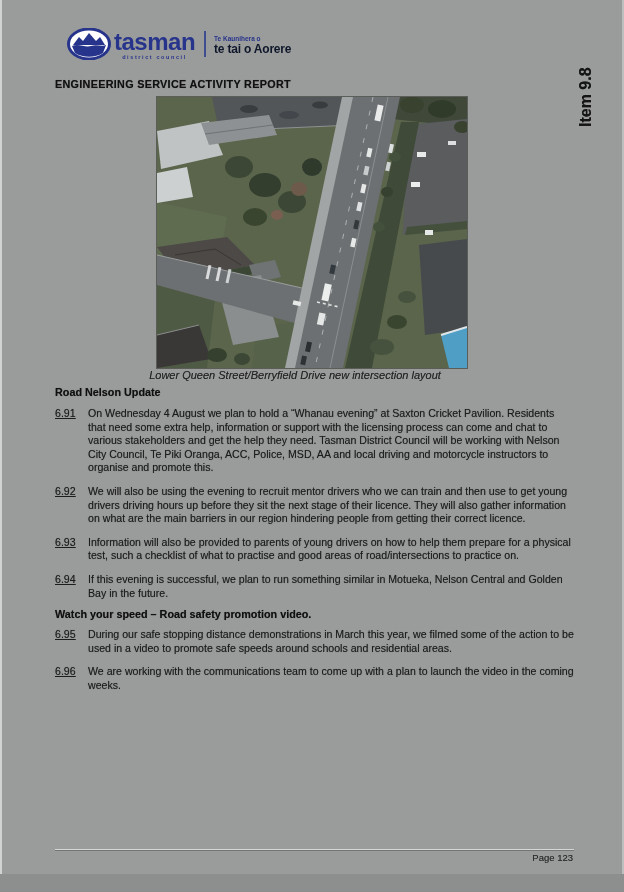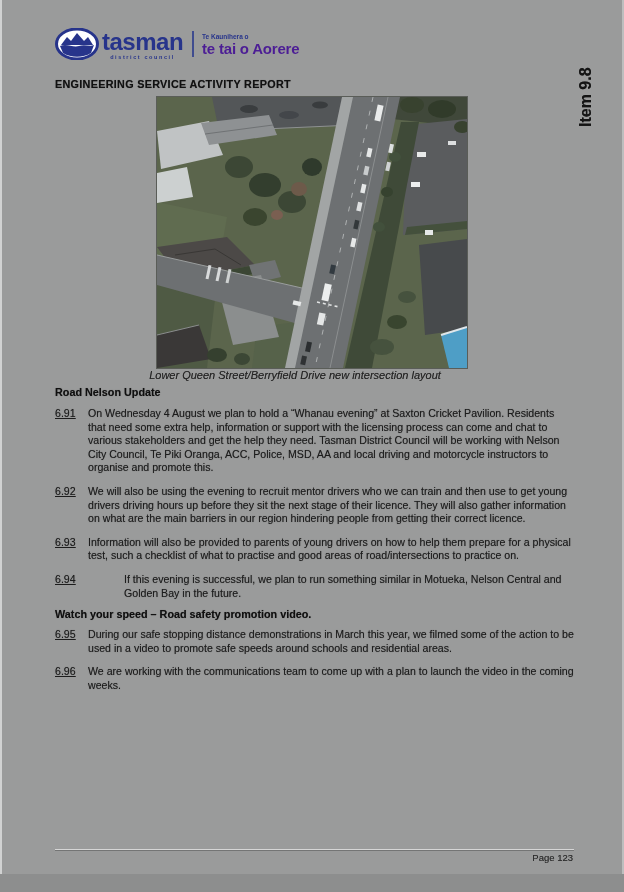--- a/index.html
+++ b/index.html
@@ -9,29 +9,29 @@
     background:#9a9b9b;
     overflow:hidden;
     font-family:"Liberation Sans", sans-serif;
     color:#1b1b1b;
   }
   .edge-left{position:absolute;left:0;top:0;bottom:0;width:2px;background:rgba(255,255,255,.55);}
   .edge-right{position:absolute;right:0;top:0;bottom:0;width:2px;background:rgba(255,255,255,.35);}
   .bottom-band{position:absolute;left:0;right:0;bottom:0;height:18px;background:#8d8e8e;}
 
   
-  .logo{position:absolute;left:55px;top:28px;display:flex;align-items:center;gap:3px;}
+  .logo{position:absolute;left:67px;top:28px;display:flex;align-items:center;gap:3px;}
   .logo-emblem{width:44px;height:32px;flex:0 0 auto;}
   .brand-wrap{display:flex;flex-direction:column;align-items:center;line-height:1;margin-top:2px;}
   .brand{font-size:24px;font-weight:bold;color:#27348b;letter-spacing:-.5px;}
   .brand-sub{font-size:5.5px;font-weight:bold;color:#27348b;letter-spacing:1.6px;margin-top:1px;}
   .logo-divider{width:2px;height:26px;background:#3f4c8f;margin:0 5px 0 6px;}
   .tereo-wrap{display:flex;flex-direction:column;line-height:1.05;margin-top:3px;}
   .tereo-small{font-size:6.5px;font-weight:bold;color:#27348b;}
-  .tereo-large{font-size:15px;font-weight:bold;color:#4c1d95;letter-spacing:-.2px;}
+  .tereo-large{font-size:12px;font-weight:bold;color:#0f172a;letter-spacing:-.2px;}
 
   .committee{position:absolute;top:55px;left:0;width:573px;text-align:right;
     font-size:10px;color:#383838;text-shadow:0 0 .7px rgba(30,30,30,.5);}
   .item-tag{position:absolute;left:577px;top:127px;transform:rotate(-90deg);transform-origin:0 0;
     font-size:16px;font-weight:bold;color:#141414;white-space:nowrap;
     text-shadow:0 0 .6px rgba(0,0,0,.55);}
   .report-title{position:absolute;left:55px;top:78px;font-size:10.8px;font-weight:bold;
     letter-spacing:.3px;color:#111;text-shadow:0 0 .7px rgba(0,0,0,.5);}
 
   
@@ -42,21 +42,21 @@
     font-size:11px;font-style:italic;color:#262626;text-shadow:0 0 .6px rgba(20,20,20,.55);}
 
   
   .flow{position:absolute;left:55px;top:386px;width:519px;
     text-shadow:0 0 .7px rgba(20,20,20,.5);}
   .h-section{font-size:10.8px;font-weight:bold;color:#0f0f0f;margin:0 0 9px 0;}
   .h-sub{font-size:10.8px;font-weight:bold;color:#0f0f0f;margin:0 0 8px 0;}
   .para{display:flex;margin:0 0 10px 0;font-size:10.6px;line-height:13.6px;color:#1c1c1c;}
   .para .num{flex:0 0 33px;text-decoration:underline;}
   .para .txt{flex:1;}
-  .para.last{margin-bottom:8px;gap:36px;}
+  .para.last{margin-bottom:8px;}
 
   
   .footer-rule{position:absolute;left:55px;top:849px;width:519px;height:1px;
     background:#d6d6d6;box-shadow:0 1px 0 rgba(70,70,70,.45);}
   .page-num{position:absolute;top:852px;left:0;width:573px;text-align:right;
     font-size:9.5px;color:#2d2d2d;text-shadow:0 0 .6px rgba(20,20,20,.5);}
 </style>
 </head>
 <body>
 

